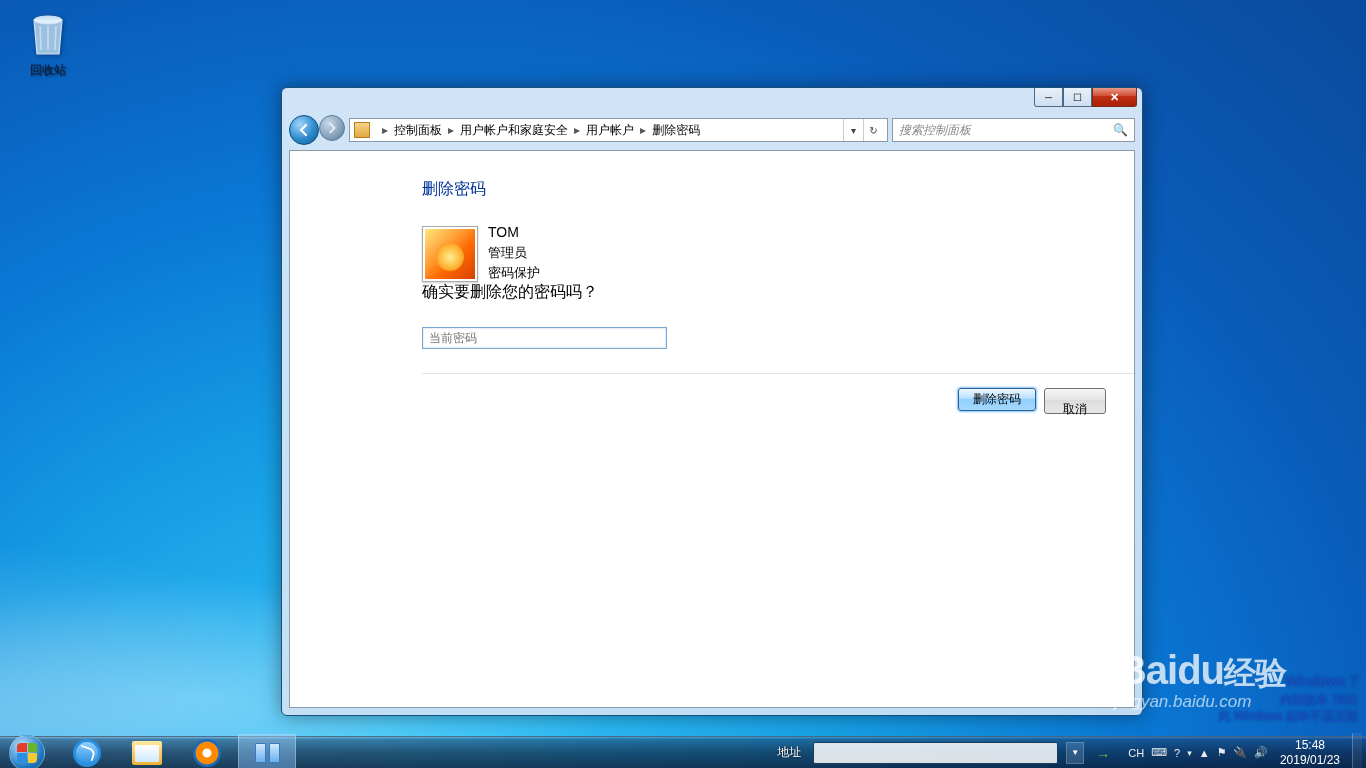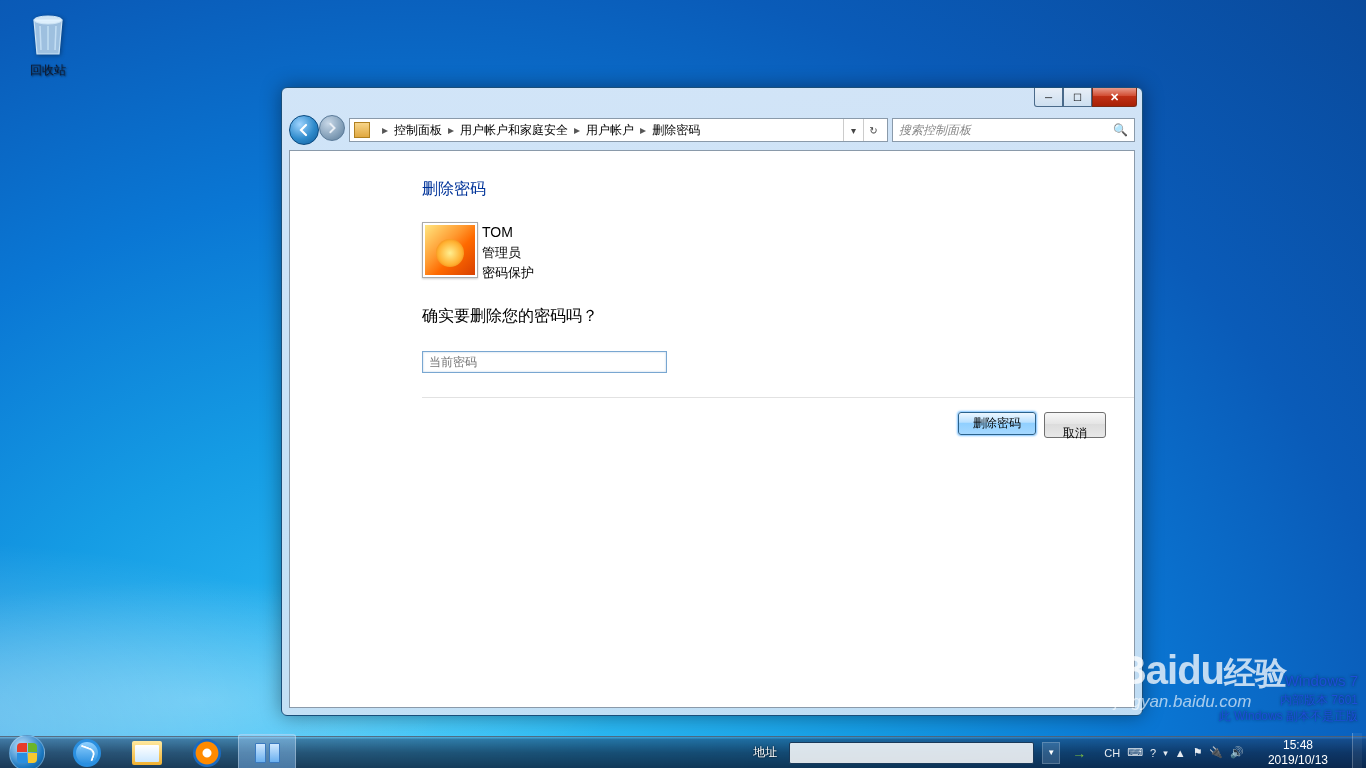--- a/index.html
+++ b/index.html
@@ -34,21 +34,21 @@
 .addr { flex: 1; height: 24px; background: #fff; border: 1px solid #8a9aaa; display: flex; align-items: center; font-size: 12px; padding: 0 4px; }
 .addr .ico { width: 16px; height: 16px; margin-right: 6px; background: linear-gradient(#f7d488,#e0a840); border: 1px solid #b08020; }
 .addr .sep { margin: 0 6px; color: #555; }
 .addr .btn { width: 20px; height: 22px; border-left: 1px solid #ccc; display: flex; align-items: center; justify-content: center; color: #444; font-size: 10px; }
 .search { width: 243px; height: 24px; background: #fff; border: 1px solid #8a9aaa; display: flex; align-items: center; padding: 0 6px; color: #888; font-size: 12px; font-style: italic; gap: 18px; }
 .search .mag { margin-left: auto; color: #2a7abf; font-style: normal; }
 
 .content { position: absolute; top: 62px; left: 7px; right: 7px; bottom: 7px; background: #fff; border: 1px solid #8a9aaa; }
 .inner { padding: 28px 0 0 132px; }
 .heading { color: #003399; font-size: 16px; font-weight: normal; margin-bottom: 22px; }
-.user-block { display: flex; align-items: flex-start; gap: 4px; margin-bottom: 24px; }
+.user-block { display: flex; align-items: flex-end; gap: 10px; }
 .avatar { width: 56px; height: 56px; border: 1px solid #aaa; padding: 2px; background: #fff; box-shadow: 0 1px 2px rgba(0,0,0,.2); }
 .avatar-inner { width: 100%; height: 100%; background: linear-gradient(135deg,#ffe680 0%,#ff9a30 40%,#ff6a00 60%,#d84000 100%); position: relative; }
 .avatar-inner::after{ content:""; position:absolute; left:50%; top:55%; width:28px; height:28px; background: radial-gradient(circle,#ffef90 0%,#ffb030 60%,#e06000 100%); border-radius:50%; transform:translate(-50%,-50%);}
 .user-meta { font-size: 13px; line-height: 1.5; }
 .user-meta .name { font-size: 14px; }
 .prompt { font-size: 16px; margin-bottom: 24px; }
 .pwd-input { width: 245px; height: 22px; border: 1px solid #79a7d1; padding: 0 6px; font-size: 12px; color: #4c1d95; outline: none; box-shadow: inset 0 0 2px rgba(100,150,200,.5); }
 
 .divider { border-top: 1px solid #e2e2e2; margin-top: 24px; }
 .footer-buttons { display: flex; justify-content: flex-end; gap: 8px; padding: 14px 28px 0 0; }
@@ -85,21 +85,21 @@
 .cp-ico{display:flex;gap:3px;}
 .cp-ico span{width:11px;height:20px;border:1px solid #3a7ac0;background:linear-gradient(#cfe8ff,#6ab0f0);border-radius:1px;}
 
 .tray { margin-left: auto; display: flex; align-items: center; gap: 8px; padding-right: 4px; color: #fff; font-size: 12px; }
 .addr-label { margin-right: 4px; text-shadow: 0 0 2px #000;}
 .addr-box { width: 245px; height: 22px; background: rgba(255,255,255,.85); border: 1px solid #1a3a5a; border-radius: 2px; }
 .tray-dd { width:18px; height:22px; background: rgba(120,160,200,.3); border:1px solid rgba(255,255,255,.2); display:flex; align-items:center; justify-content:center; font-size:8px;}
 .tray-go { width:22px; height:22px; color:#7fc040; font-size:14px; display:flex;align-items:center;justify-content:center;}
 .tray-icons { display: flex; align-items: center; gap: 7px; margin-left: 6px; }
 .tray-icons span { font-size: 11px; opacity:.9; }
-.clock { text-align: center; line-height: 1.2; font-size: 12px; margin: 0 16px; }
+.clock { text-align: center; line-height: 1.2; font-size: 12px; margin: 0 4px; }
 .show-dt { width: 10px; height: 40px; border-left: 1px solid rgba(255,255,255,.25); background: rgba(255,255,255,.06); }
 </style>
 </head>
 <body>
 
 <div class="desktop-icon">
   <div class="bin">
     <svg viewBox="0 0 44 48">
         <path d="M8 10 L36 10 L33 44 L11 44 Z" fill="rgba(210,235,255,.75)" stroke="#cde4f5" stroke-width="1.2"></path>
         <ellipse cx="22" cy="10" rx="14" ry="4" fill="rgba(230,245,255,.9)" stroke="#cde4f5"></ellipse>
@@ -220,17 +220,17 @@
       <span>⌨</span>
       <span>?</span>
       <span style="font-size:9px">▾</span>
       <span>▲</span>
       <span>⚑</span>
       <span>🔌</span>
       <span>🔊</span>
     </div>
     <div class="clock">
       <div>15:48</div>
-      <div>2019/10/13</div>
+      <div>2019/01/23</div>
     </div>
     <div class="show-dt"></div>
   </div>
 </div>
 
 </body></html>

